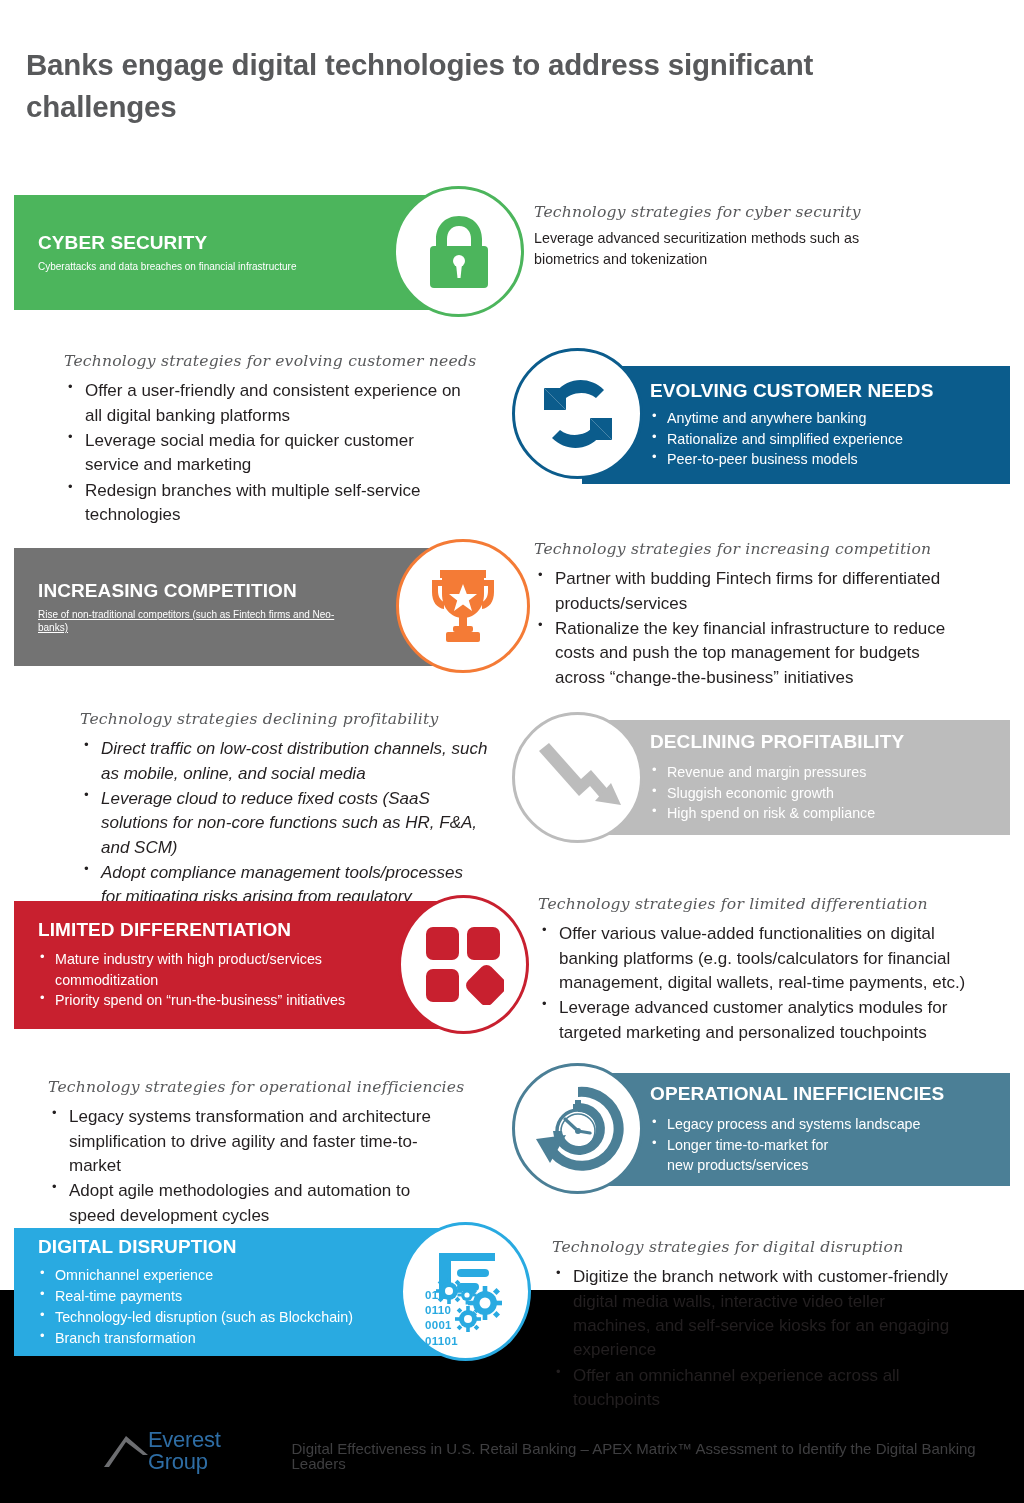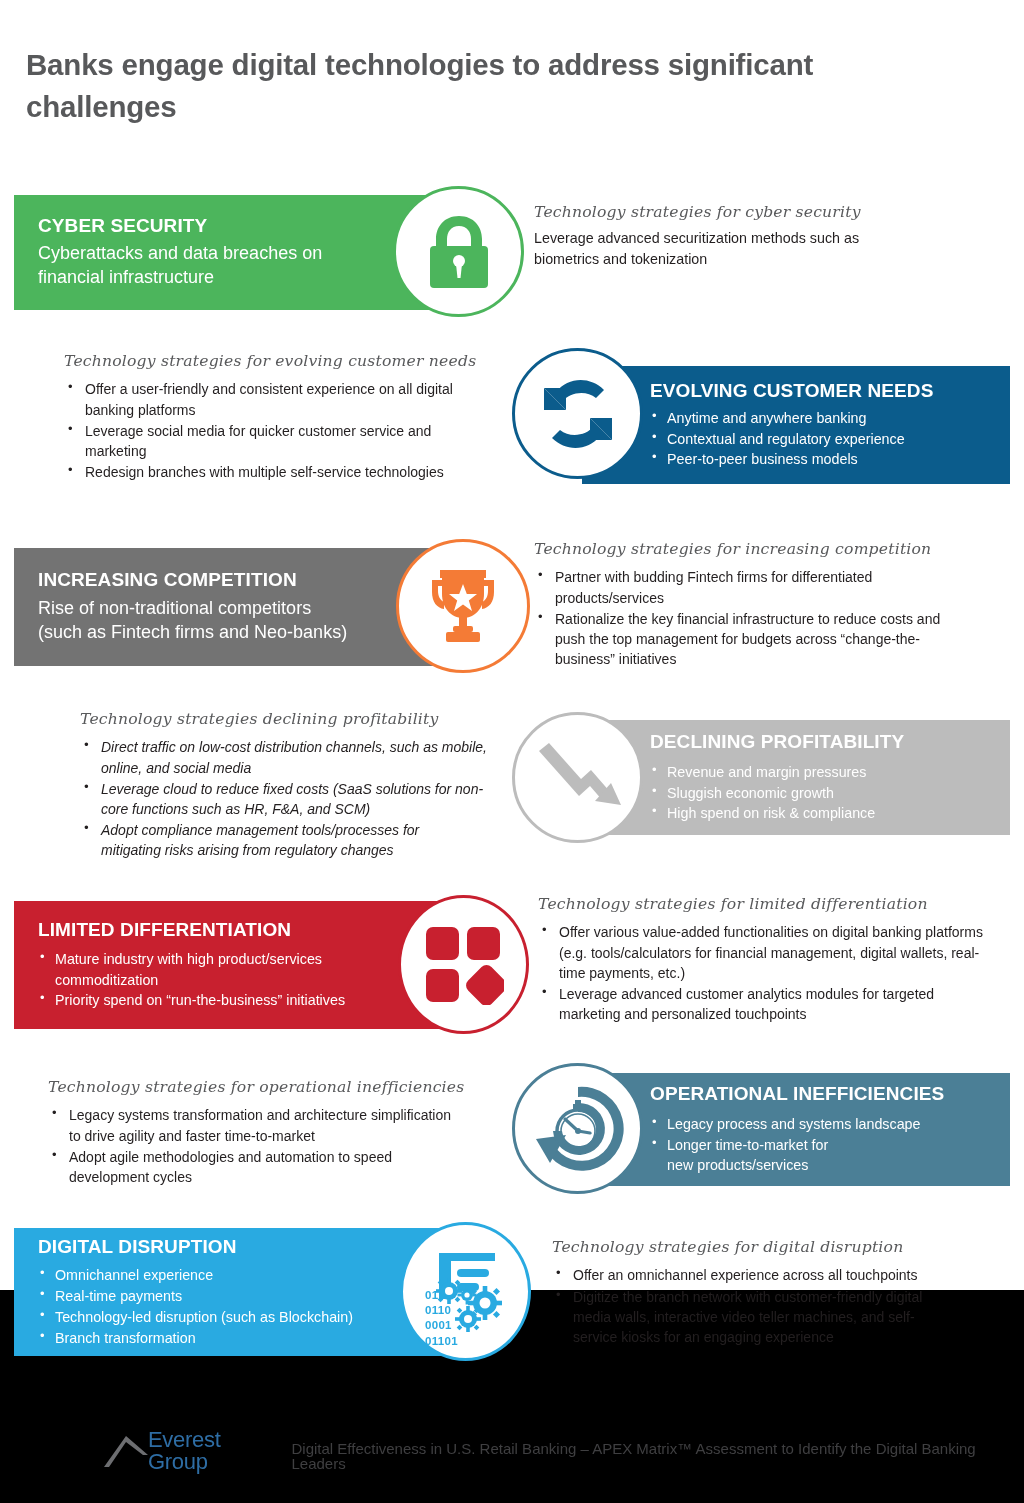--- a/index.html
+++ b/index.html
@@ -33,21 +33,21 @@
     justify-content: center;
   }
   .band.left  { left: 14px;  border-radius: 0 0 0 0; }
   .band.right { right: 14px; }
 
   .band-title {
     font-size: 19px; font-weight: bold; color: #ffffff;
     letter-spacing: 0.1px; line-height: 1.2;
   }
   .band-sub {
-    font-size: 18px; color: #ffffff; line-height: 1.33;
+    font-size: 10px; color: #ffffff; line-height: 1.33;
     margin-top: 5px;
   }
   .band ul { list-style: none; margin-top: 5px; }
   .band ul li {
     font-size: 14.3px; color: #ffffff; line-height: 1.45;
     position: relative; padding-left: 17px;
   }
   .band ul li::before {
     content: "\2022";
     position: absolute; left: 2px; top: -1px;
@@ -63,21 +63,21 @@
     color: #58595b;
     line-height: 1.25;
     letter-spacing: 0.2px;
     margin-bottom: 6px;
   }
   .strategy .s-body {
     font-size: 14.3px; color: #231f20; line-height: 1.43;
   }
   .strategy ul { list-style: none; }
   .strategy ul li {
-    font-size: 14px; color: #231f20; line-height: 1.43;
+    font-size: 17px; color: #231f20; line-height: 1.43;
     position: relative; padding-left: 21px; margin-bottom: 1px;
   }
   .strategy ul li::before {
     content: "\2022";
     position: absolute; left: 4px; top: -1px;
     font-size: 13px; color: #231f20;
   }
 
   
   .icon-circle {
@@ -130,21 +130,21 @@
   </div>
   <div class="strategy" style="left:534px; top:203px; width:400px;">
     <div class="s-head">Technology strategies for cyber security</div>
     <div class="s-body" style="max-width:355px;">Leverage advanced securitization methods such as biometrics and tokenization</div>
   </div>
 
   <div class="band right" style="top:366px; width:428px; height:118px; background:#0b5c8c; padding:10px 24px 10px 68px;">
     <div class="band-title">EVOLVING CUSTOMER NEEDS</div>
     <ul>
       <li>Anytime and anywhere banking</li>
-      <li>Contextual and regulatory experience</li>
+      <li>Rationalize and simplified experience</li>
       <li>Peer-to-peer business models</li>
     </ul>
   </div>
   <div class="icon-circle" style="left:512px; top:348px; width:131px; height:131px; border:3px solid #0b5c8c;">
     <svg width="84" height="84" viewBox="0 0 84 84">
       <path d="M26 18 L26 30 C34 20 50 18 60 26 L68 18 C54 4 32 5 20 20 Z" fill="#0b5c8c"></path>
       <path d="M8 16 L30 16 L30 38 Z" fill="#0b5c8c"></path>
       <path d="M8 16 L8 38 L30 38 Z" fill="#0b5c8c"></path>
       <path d="M58 66 L58 54 C50 64 34 66 24 58 L16 66 C30 80 52 79 64 64 Z" fill="#0b5c8c"></path>
       <path d="M76 68 L54 68 L54 46 Z" fill="#0b5c8c"></path>
@@ -155,21 +155,21 @@
     <div class="s-head">Technology strategies for evolving customer needs</div>
     <ul style="margin-top:8px;">
       <li style="max-width:400px;">Offer a user-friendly and consistent experience on all digital banking platforms</li>
       <li style="max-width:400px;">Leverage social media for quicker customer service and marketing</li>
       <li style="max-width:430px;">Redesign branches with multiple self-service technologies</li>
     </ul>
   </div>
 
   <div class="band left" style="top:548px; width:436px; height:118px; background:#737373; padding:14px 24px;">
     <div class="band-title">INCREASING COMPETITION</div>
-    <div class="band-sub" style="max-width:320px; ">Rise of non-traditional competitors (such as Fintech firms and Neo-banks)</div>
+    <div class="band-sub" style="max-width:320px; text-decoration:underline;">Rise of non-traditional competitors (such as Fintech firms and Neo-banks)</div>
   </div>
   <div class="icon-circle" style="left:396px; top:539px; width:134px; height:134px; border:3px solid #f47b36;">
     <svg width="78" height="84" viewBox="0 0 78 84">
       <path d="M16 6 L62 6 L62 14 L16 14 Z" fill="#f47b36"></path>
       <path d="M18 12 L60 12 L60 30 C60 44 51 54 39 54 C27 54 18 44 18 30 Z" fill="#f47b36"></path>
       <path d="M18 16 L8 16 L8 28 C8 38 13 44 20 45 L20 38 C16 36 14 32 14 27 L14 22 L18 22 Z" fill="#f47b36"></path>
       <path d="M60 16 L70 16 L70 28 C70 38 65 44 58 45 L58 38 C62 36 64 32 64 27 L64 22 L60 22 Z" fill="#f47b36"></path>
       <polygon points="39,20 42.8,30 53,30 44.8,36.4 48,47 39,40.6 30,47 33.2,36.4 25,30 35.2,30" fill="#ffffff"></polygon>
       <rect x="35" y="52" width="8" height="12" fill="#f47b36"></rect>
       <rect x="29" y="62" width="20" height="6" rx="2" fill="#f47b36"></rect>
@@ -325,22 +325,22 @@
   </div>
   <div style="position:absolute; left:425px; top:1288px; font-size:11.5px; font-weight:bold; color:#29aae1; line-height:1.32; z-index:6; letter-spacing:0.3px;">
     <div>01</div>
     <div>0110</div>
     <div>0001</div>
     <div>01101</div>
   </div>
   <div class="strategy" style="left:552px; top:1238px; width:452px;">
     <div class="s-head">Technology strategies for digital disruption</div>
     <ul style="margin-top:8px;">
+      <li style="max-width:400px;">Digitize the branch network with customer-friendly digital media walls, interactive video teller machines, and self-service kiosks for an engaging experience</li>
       <li style="max-width:420px;">Offer an omnichannel experience across all touchpoints</li>
-      <li style="max-width:400px;">Digitize the branch network with customer-friendly digital media walls, interactive video teller machines, and self-service kiosks for an engaging experience</li>
     </ul>
   </div>
 
   <div id="footer">
     <div class="logo-wrap">
       <span class="logo-mark">
         <svg width="48" height="36" viewBox="0 0 48 36">
           <path d="M2 34 L24 3 L46 22 L41 22 L24 9 L7 34 Z" fill="#6d6e71"></path>
         </svg>
       </span>

